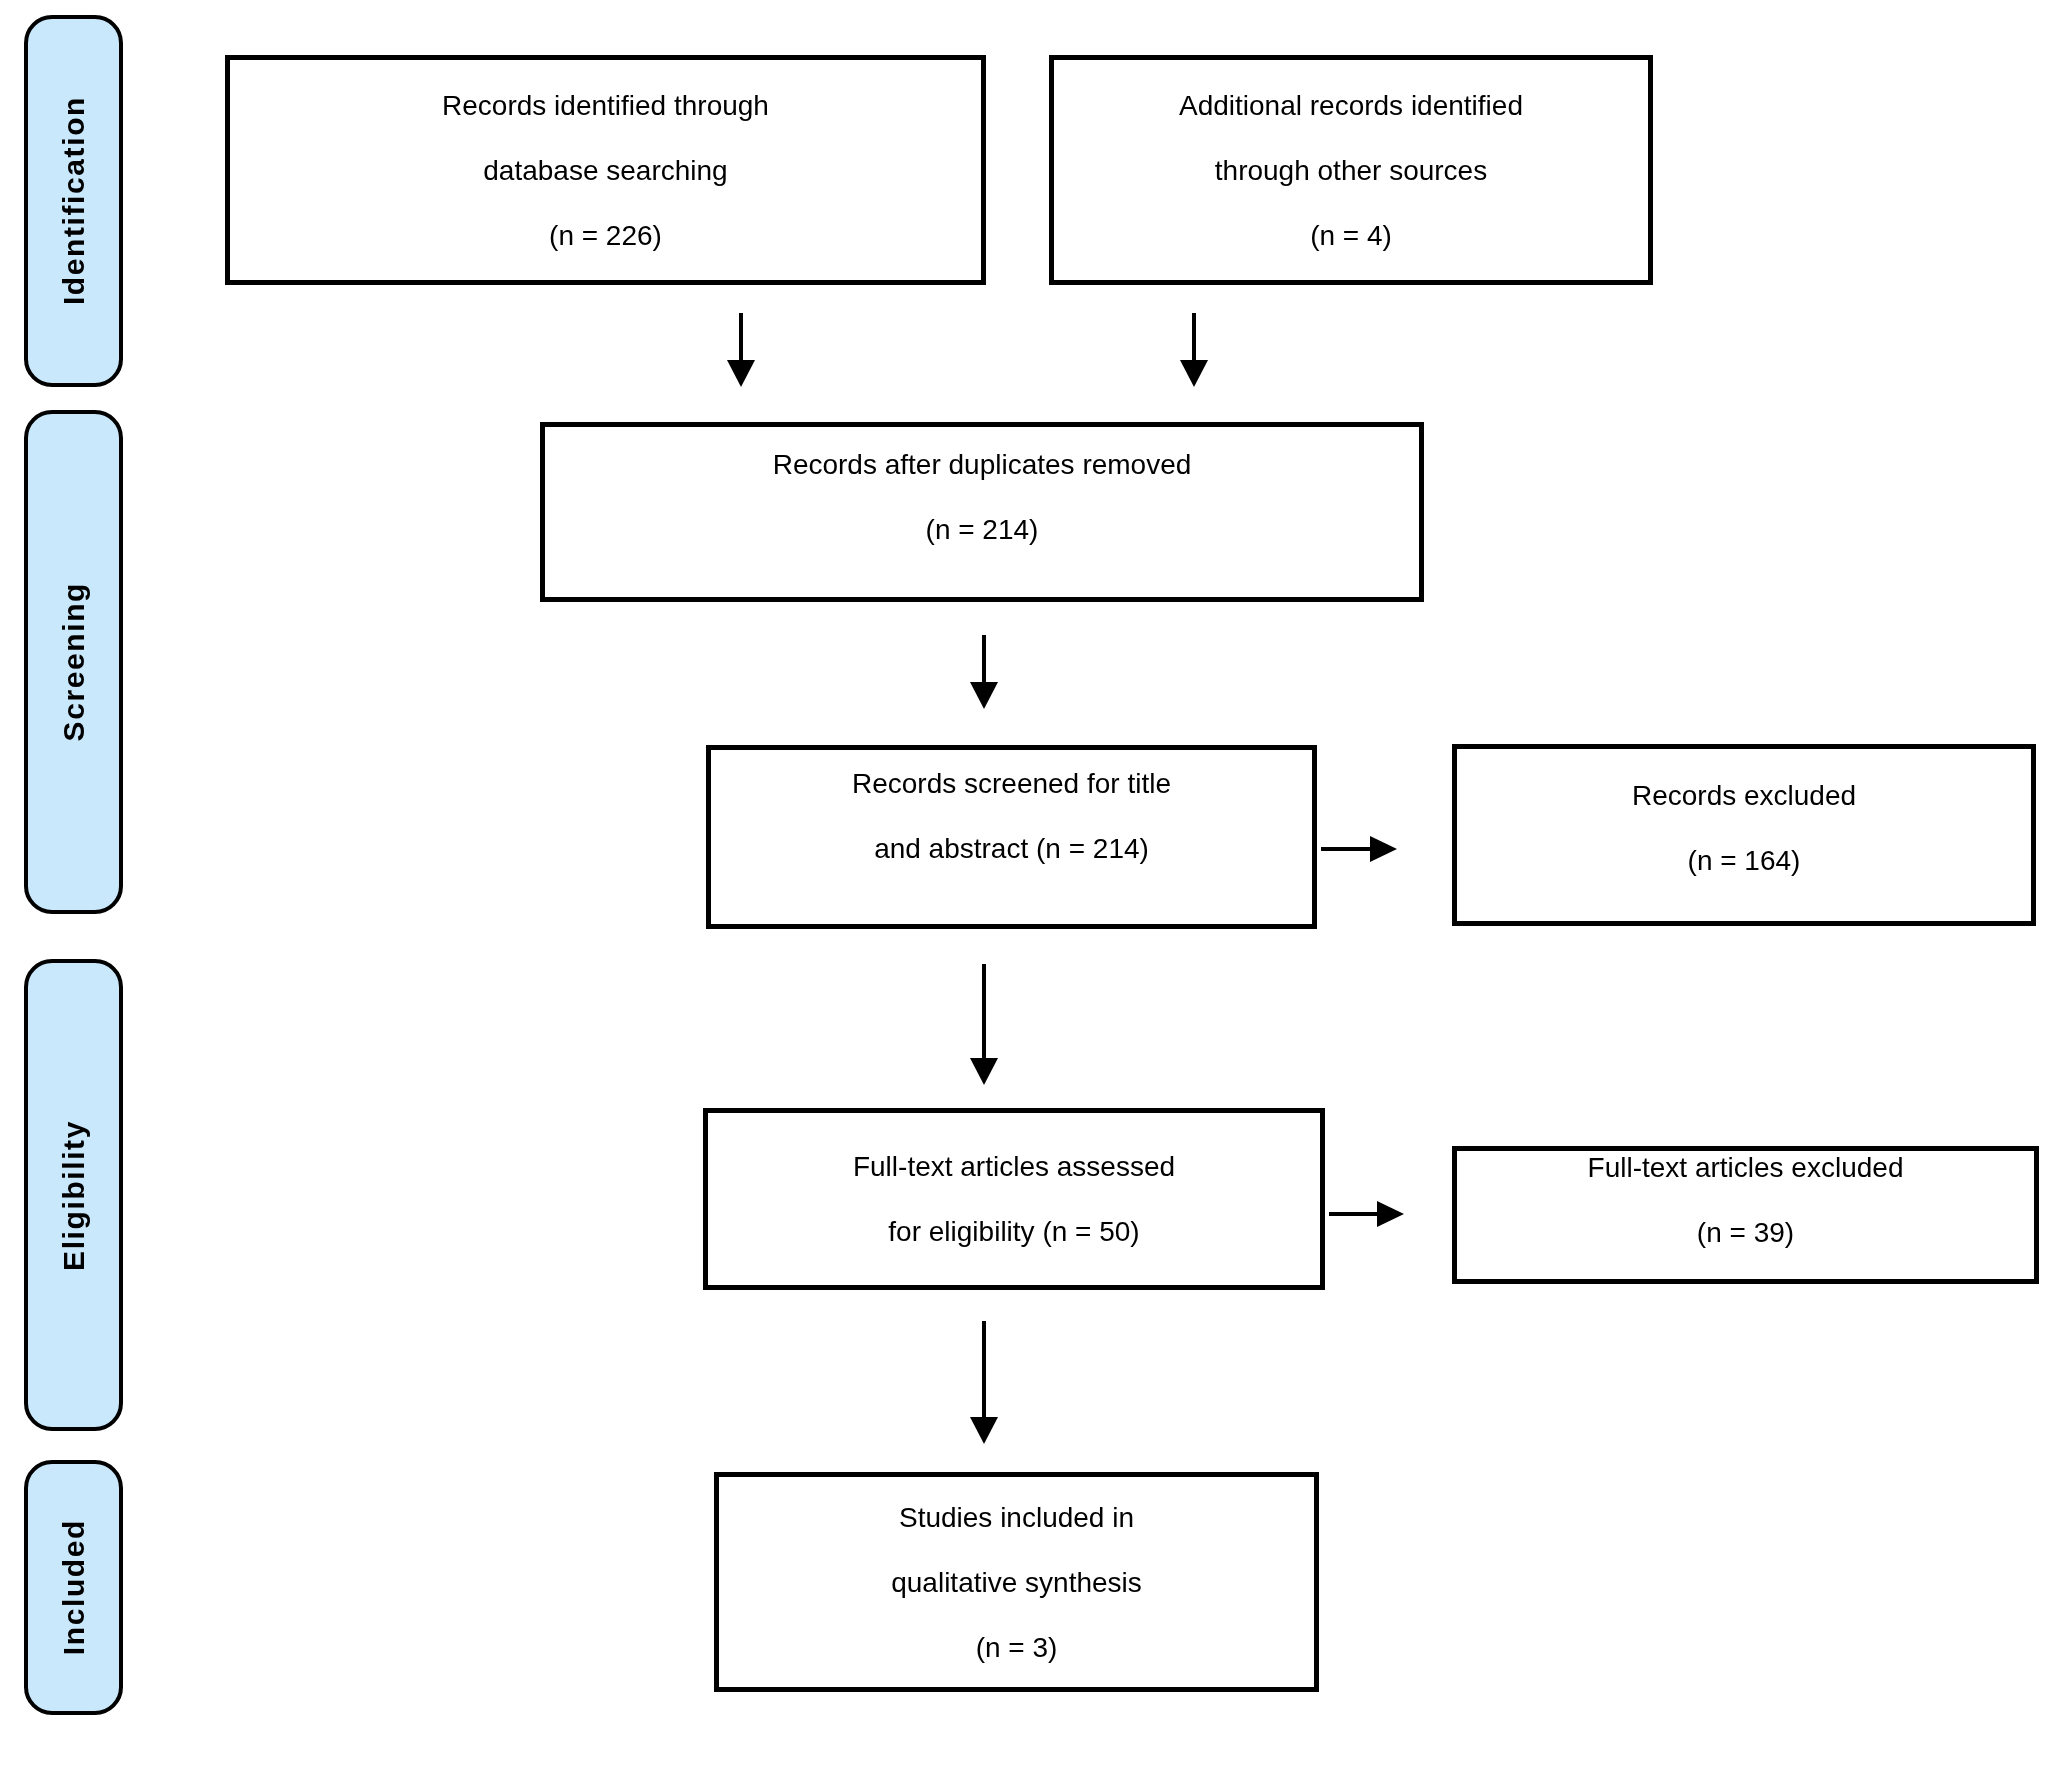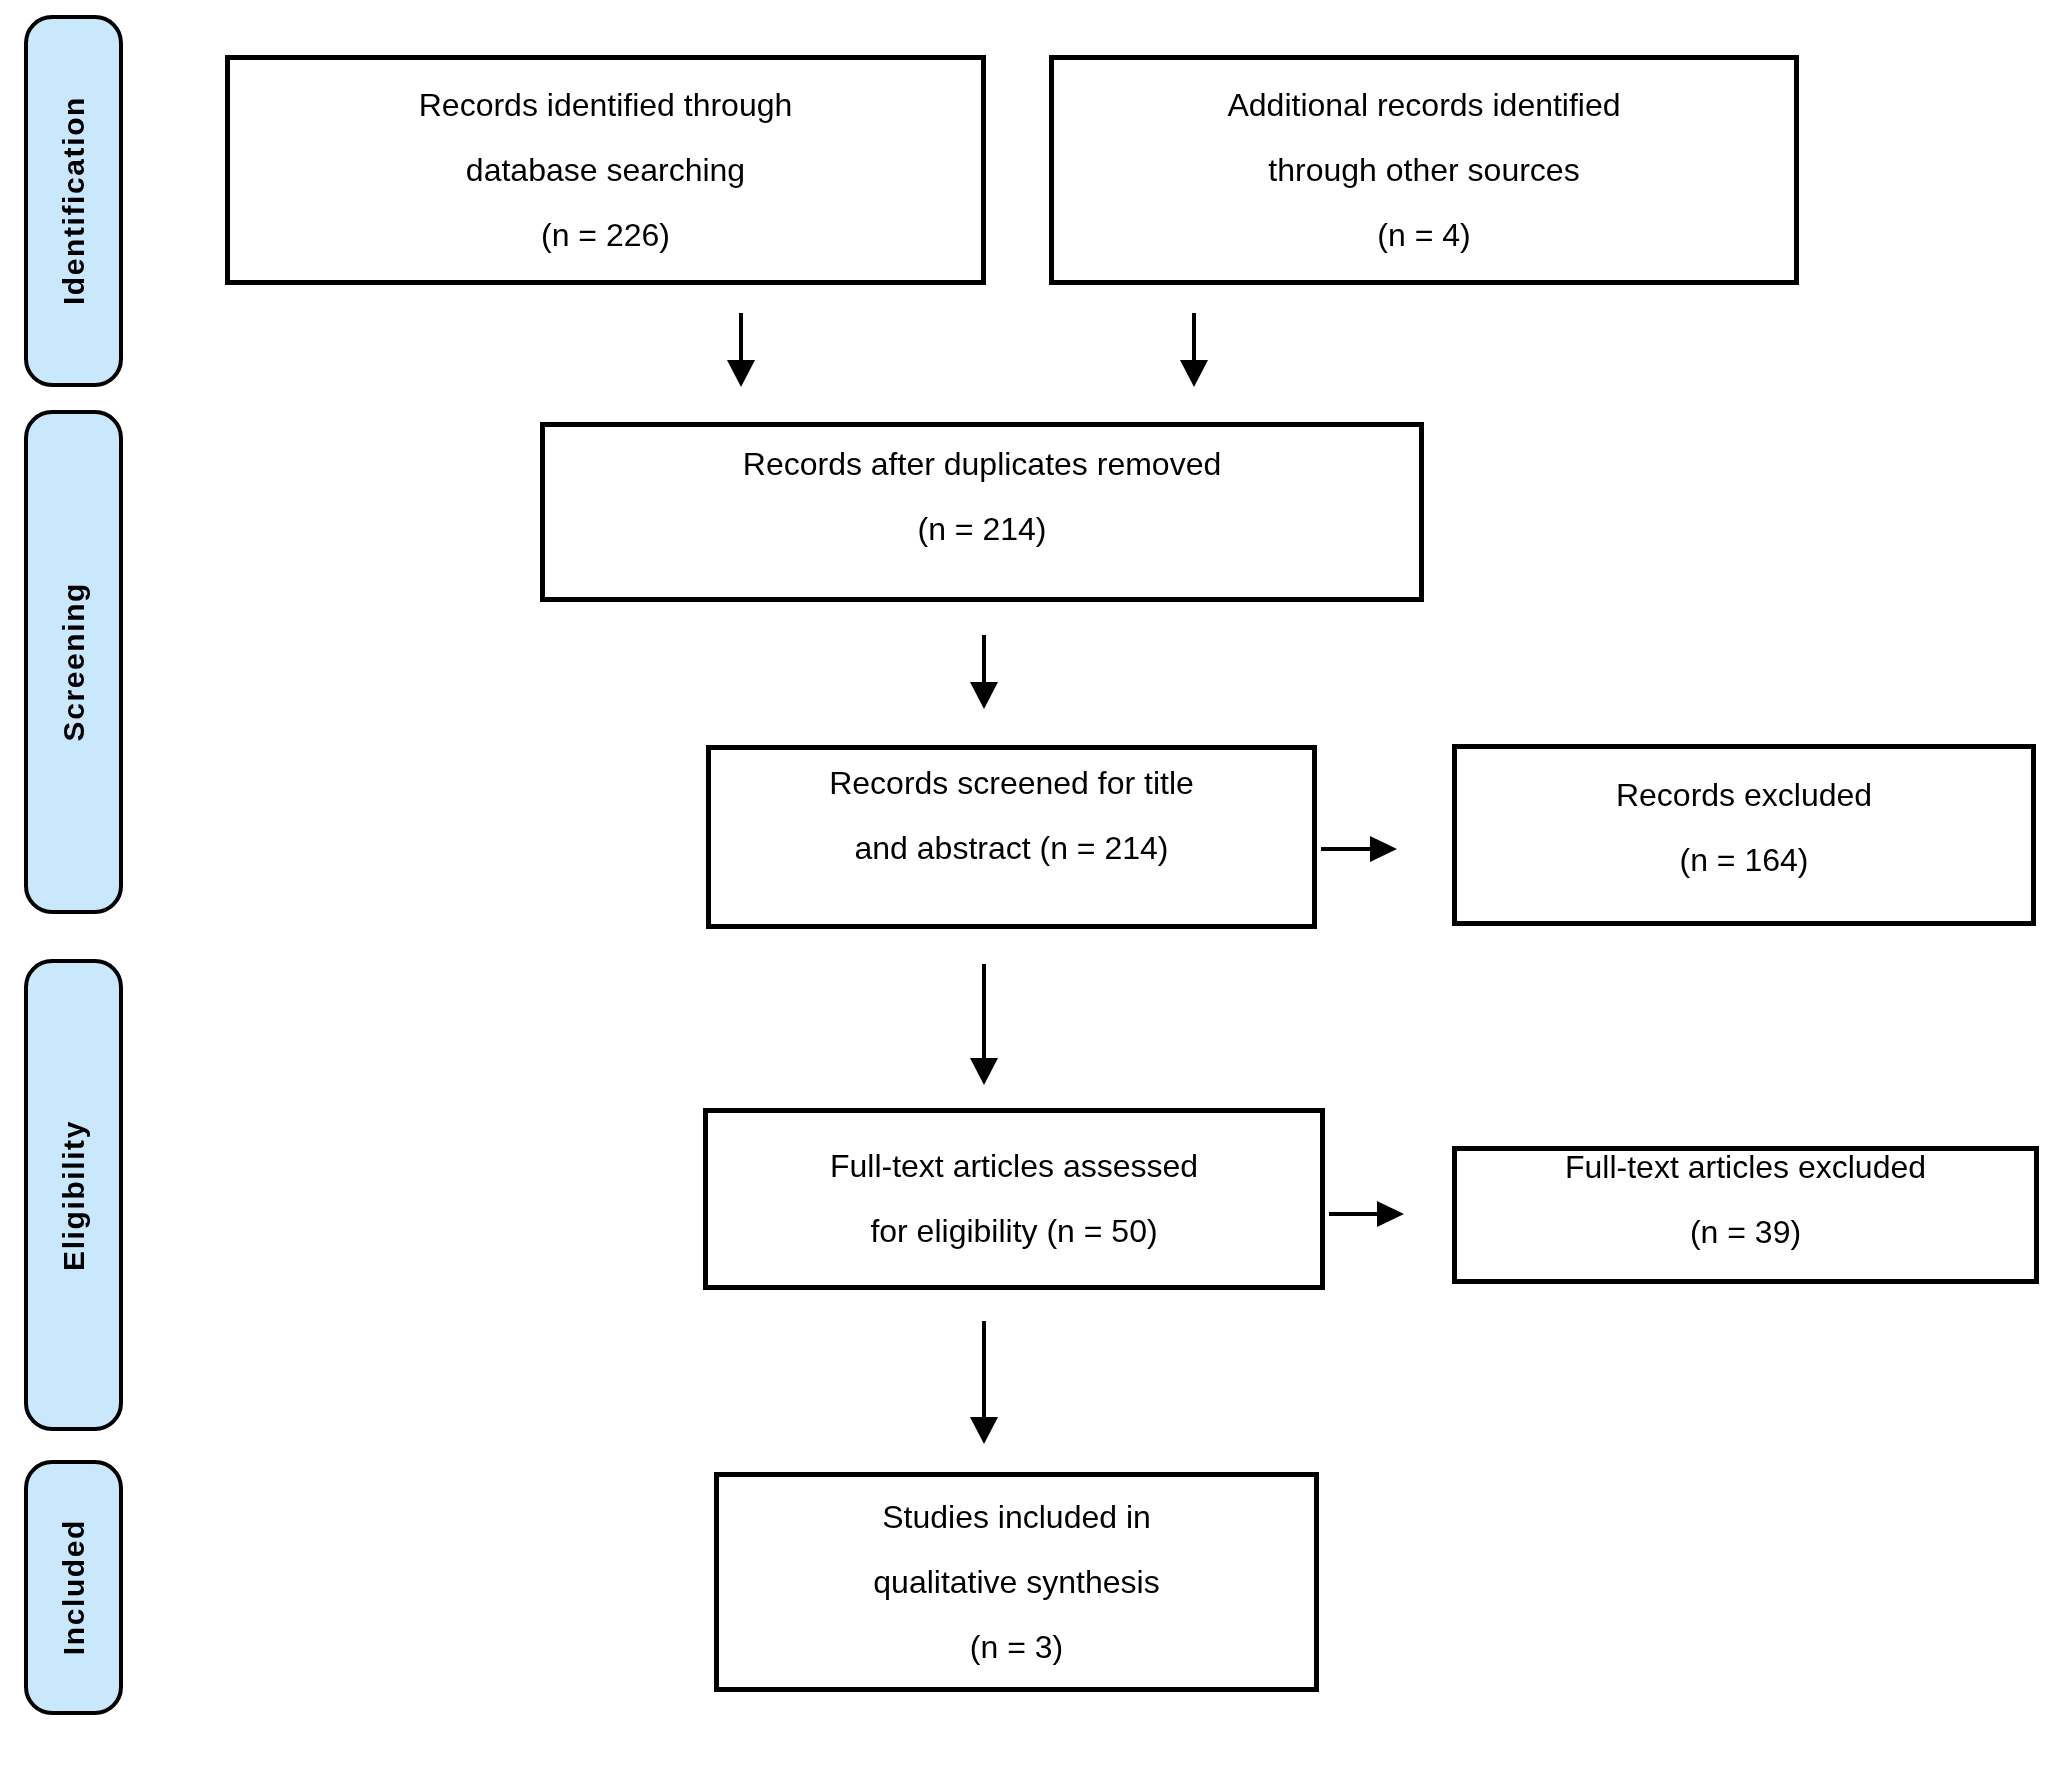--- a/index.html
+++ b/index.html
@@ -45,25 +45,25 @@
   
   .fbox {
     position: absolute;
     background: var(--box-fill, #ffffff);
     border: 5.4px solid var(--box-border, #000000);
     display: flex;
     flex-direction: column;
     justify-content: center;
     align-items: center;
     text-align: center;
-    font-size: 32px;
+    font-size: 28px;
     line-height: 65px;
   }
   .box-records-identified { left: 225px;  top: 55px;  width: 761px; height: 230px; }
-  .box-additional-records { left: 1049px; top: 55px;  width: 750px; height: 230px; }
+  .box-additional-records { left: 1049px; top: 55px;  width: 604px; height: 230px; }
   .box-after-duplicates   { left: 540px; top: 422px;  width: 884px; height: 180px; padding-bottom: 29.5px; }
   .box-screened           { left: 706px; top: 745px; width: 611px; height: 184px; padding-bottom: 43px; }
   .box-records-excluded   { left: 1452px; top: 744px; width: 584px; height: 182px; padding-bottom: 15px; }
   .box-fulltext-assessed  { left: 703px; top: 1108px; width: 622px; height: 182px; }
   .box-fulltext-excluded  { left: 1452px; top: 1146px; width: 587px; height: 138px; padding-bottom: 29.5px; }
   .box-included-studies   { left: 714px; top: 1472px; width: 605px; height: 220px; }
 
   
   .varrow {
     position: absolute;

